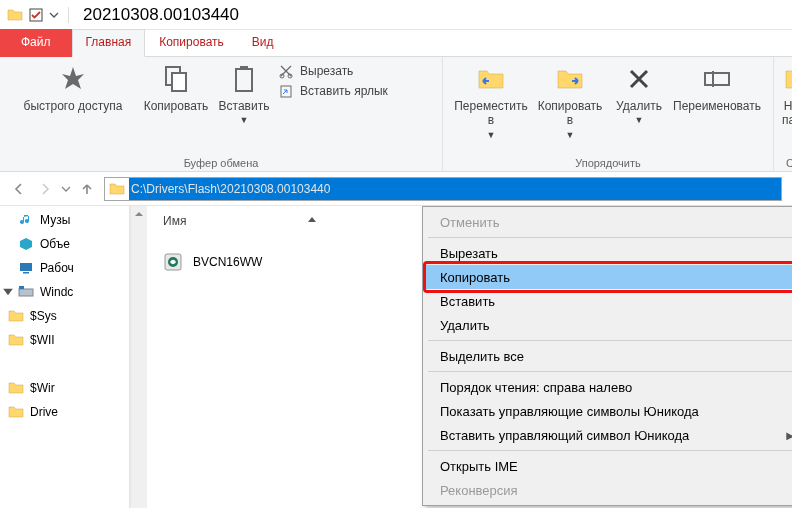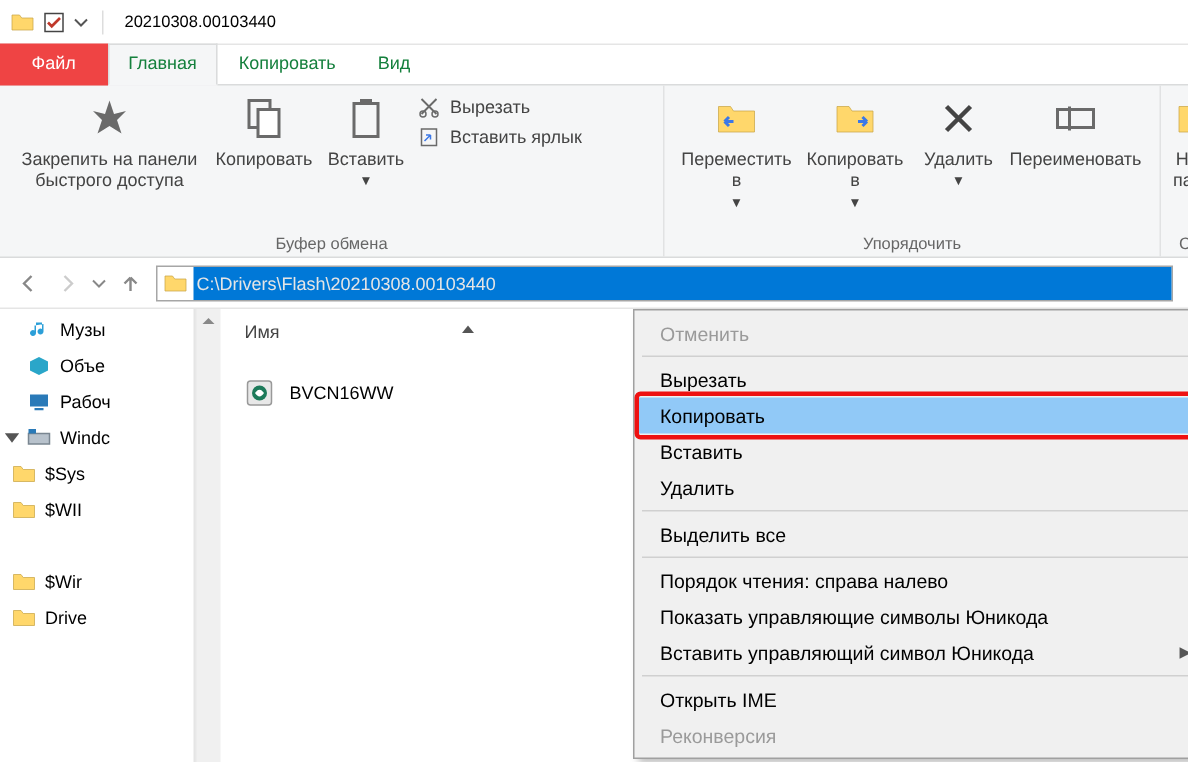--- a/index.html
+++ b/index.html
@@ -1,25 +1,25 @@
 <!DOCTYPE html>
 <html><head>
 <meta charset="utf-8">
 <style>
   * { box-sizing: border-box; font-family: "Segoe UI", Tahoma, sans-serif; }
   body { margin: 0; width: 792px; height: 508px; background: #fff; overflow: hidden; font-size: 12px; color: #000; position: relative; }
 
   .titlebar { height: 30px; background: #fff; display: flex; align-items: center; padding: 0 4px; border-bottom: 1px solid #e5e5e5; }
   .tb-icon { margin: 0 3px; display: inline-flex; align-items: center; justify-content: center; }
   .tb-sep { width: 1px; height: 16px; background: #ddd; margin: 0 6px; }
-  .tb-title { margin-left: 8px; font-size: 11px; color: #000; }
+  .tb-title { margin-left: 8px; font-size: 17px; color: #000; }
   .tb-chevron svg { width:10px; height:10px; }
 
   .tabbar { height: 26px; display: flex; align-items: flex-end; background: #fff; }
-  .tab { padding: 5px 13px 7px; font-size: 12px; color: #15803d; border: 1px solid transparent; position: relative; top: 1px; }
+  .tab { padding: 5px 13px 7px; font-size: 12px; color: #b91c1c; border: 1px solid transparent; position: relative; top: 1px; }
   .tab.file { background: #ef4444; color: #fff; padding: 5px 20px 7px; }
   .tab.active { background: #f5f6f7; border: 1px solid #dadbdc; border-bottom-color: #f5f6f7; }
 
   .ribbon { background: #f5f6f7; border-top: 1px solid #dadbdc; border-bottom: 1px solid #dadbdc; height: 116px; display: flex; align-items: stretch; }
   .rgroup { border-right: 1px solid #e1e2e3; display: flex; flex-direction: column; padding: 4px 8px 2px; }
   .rgroup .body { flex: 1; display: flex; }
   .rgroup .caption { text-align: center; font-size: 11px; color: #666; padding: 2px 0 0; }
   .bigbtn { display: flex; flex-direction: column; align-items: center; justify-content: flex-start; width: 84px; padding-top: 2px; text-align: center; font-size: 12px; line-height: 1.2; color: #444; }
   .bigbtn svg { width: 32px; height: 32px; margin-bottom: 4px; }
   .bigbtn span { display:block; }
@@ -96,21 +96,20 @@
   <div class="tab">Вид</div>
 </div>
 
 <div class="ribbon">
   <div class="rgroup">
     <div class="body">
       <div class="bigbtn" style="width:130px">
         <svg viewBox="0 0 32 32">
             <path d="M16 4l3 9 8-2-6 6 3 9-8-5-8 5 3-9-6-6 8 2z" fill="#6a6a6a"></path>
           </svg>
-        <span>Закрепить на панели</span>
         <span>быстрого доступа</span>
       </div>
       <div class="bigbtn narrow" style="width:76px">
         <svg viewBox="0 0 32 32">
             <rect x="6" y="4" width="14" height="18" fill="none" stroke="#6a6a6a" stroke-width="2"></rect>
             <rect x="12" y="10" width="14" height="18" fill="#fff" stroke="#6a6a6a" stroke-width="2"></rect>
           </svg>
         <span>Копировать</span>
       </div>
       <div class="bigbtn narrow">

